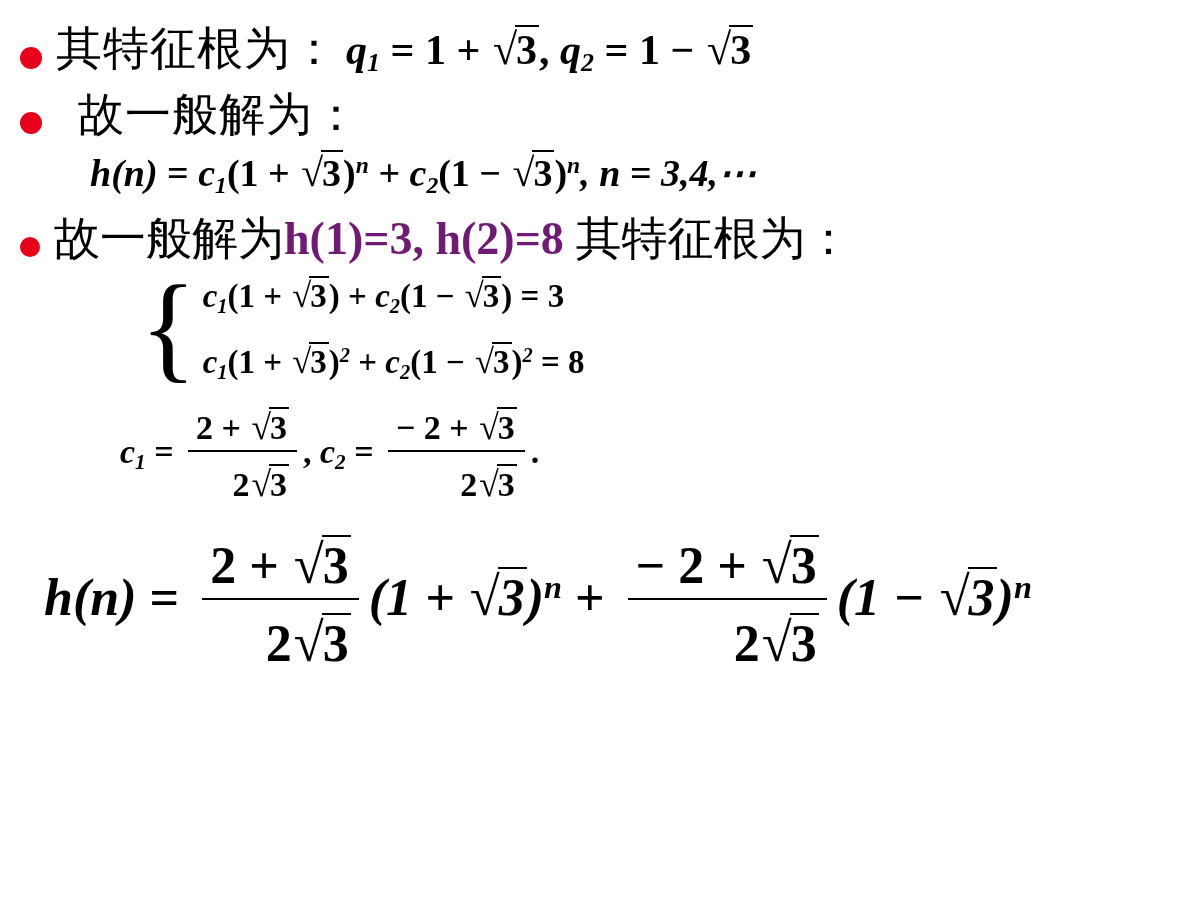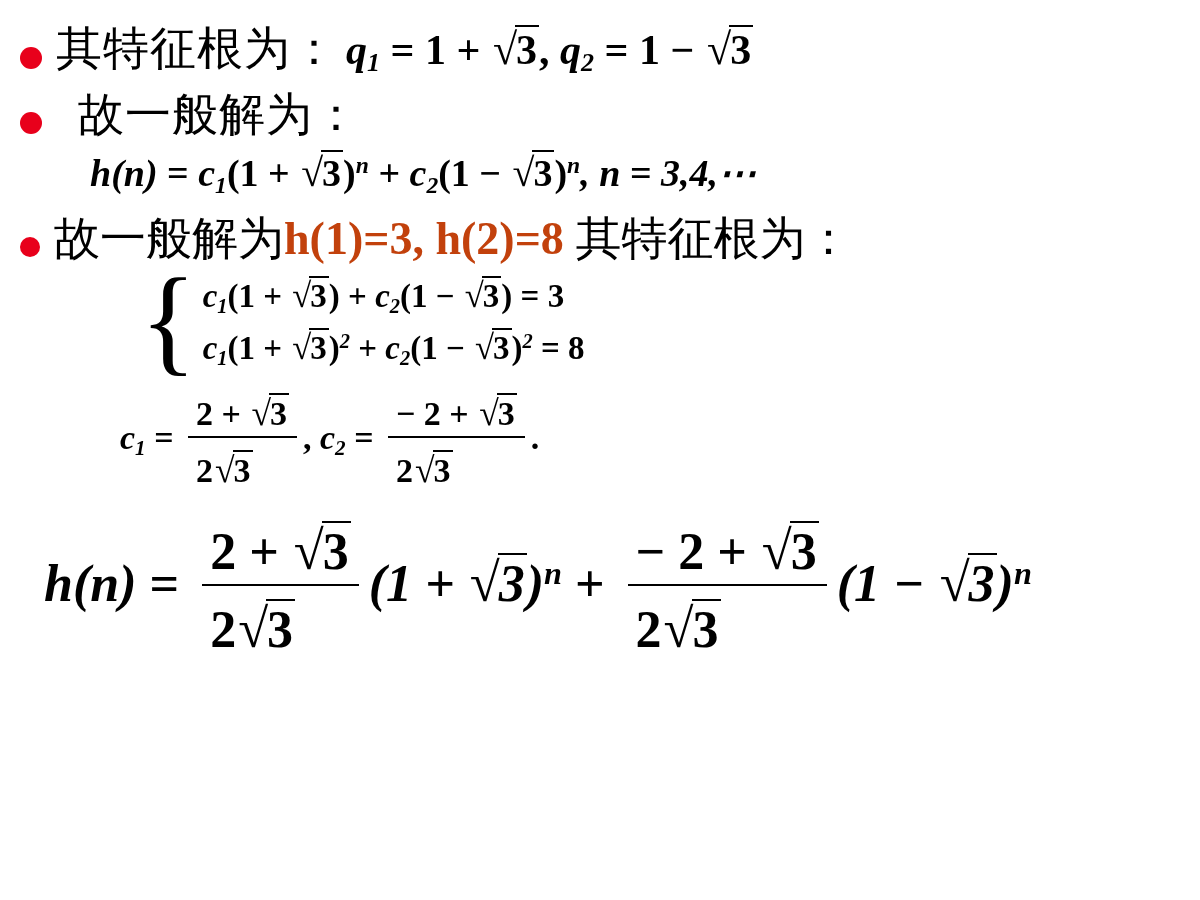--- a/index.html
+++ b/index.html
@@ -76,21 +76,21 @@
     font-weight: normal;
     font-style: normal;
     font-size: 1.05em;
   }
   .rad > .body {
     border-top: 2px solid #000;
     padding: 0 2px 0 1px;
     margin-left: -2px;
   }
 
-  .blue { color: #c2410c; }
+  .blue { color: #701a75; }
 
   
   .row1 { margin-top: 4px; }
   .row1 .cn { font-size: 46px; }
   .row1 .math { font-size: 42px; margin-left: 8px; }
 
   .row2 { margin-top: 10px; gap: 36px; }
   .row2 .cn { font-size: 46px; }
 
   .eq-general {
@@ -111,29 +111,29 @@
     font-size: 118px;
     line-height: 0.72;
     font-family: "Liberation Serif", serif;
     font-weight: normal;
     margin-right: 6px;
     transform: translateY(-2px);
   }
   .system-eqs {
     display: flex;
     flex-direction: column;
-    gap: 10px;
+    gap: 24px;
   }
   .system-eqs > div { font-size: 33px; }
 
   
   .frac {
     display: inline-block;
     vertical-align: middle;
-    text-align: left;
+    text-align: right;
     margin: 0 6px;
   }
   .frac > .num {
     display: block;
     padding: 0 8px 2px 8px;
     border-bottom: 2.5px solid #000;
   }
   .frac > .den {
     display: block;
     padding: 11px 8px 0 8px;

